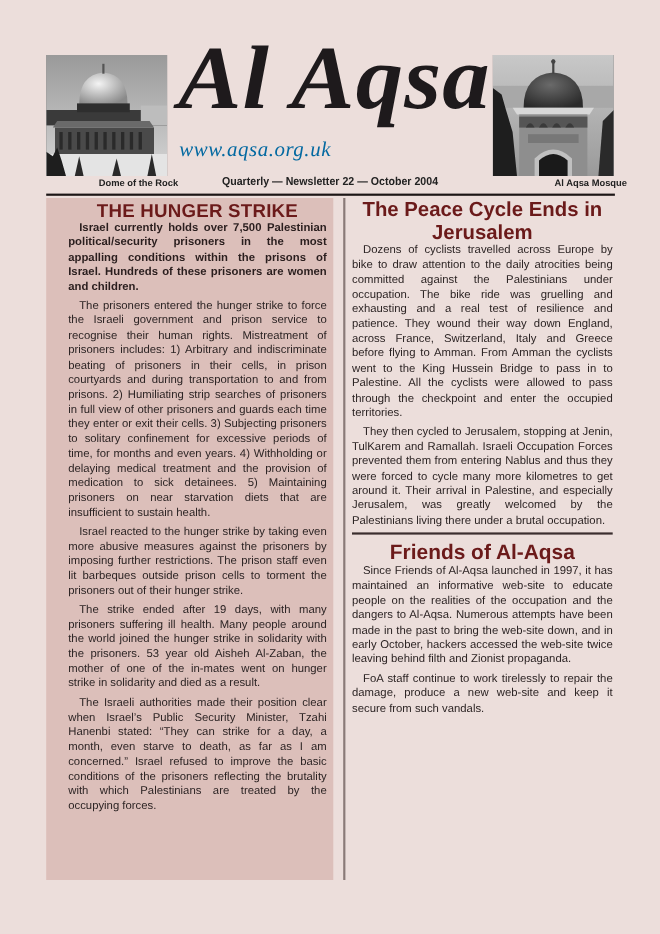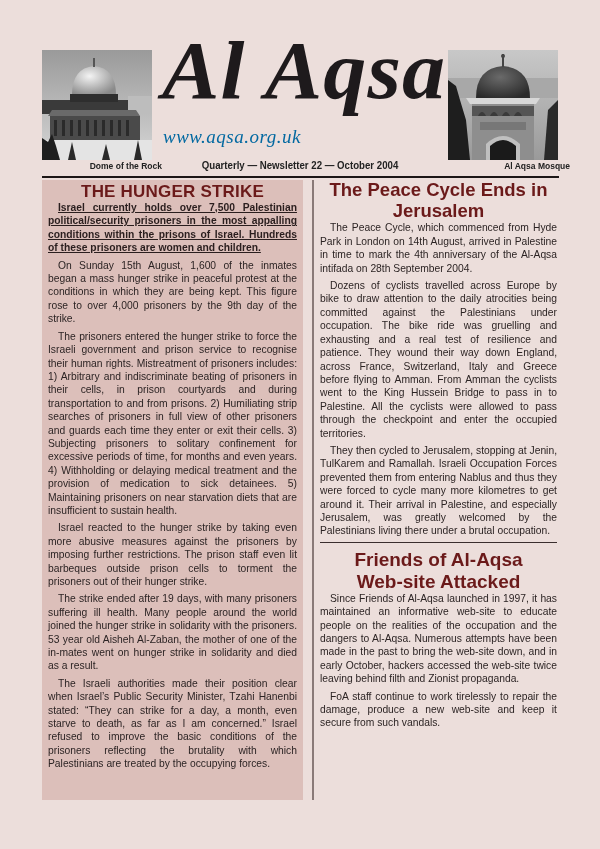--- a/index.html
+++ b/index.html
@@ -67,21 +67,21 @@
     background: #1c1616;
   }
 
   
   .left-box {
     position: absolute;
     left: 42px; top: 180px;
     width: 261px; height: 620px;
     background: #dcbfba;
     box-sizing: border-box;
-    padding: 2px 6px 0 6px;
+    padding: 2px 6px 0 20px;
   }
   .col-divider {
     position: absolute;
     left: 312px; top: 180px;
     width: 2px; height: 620px;
     background: #8a7a78;
   }
   .right-col {
     position: absolute;
     left: 320px; top: 180px;
@@ -100,21 +100,21 @@
   .right-col h1.section-title.second { font-size: 19px; }
 
   p.body {
     margin: 0 0 4px 0;
     font-size: 10.3px;
     line-height: 13.4px;
     text-align: justify;
     text-indent: 10px;
     color: #2c2424;
   }
-  p.lead { font-weight: bold; color: #2a1e1e; text-decoration: underline; }
+  p.lead { font-weight: bold; color: #2a1e1e; }
   .right-rule {
     height: 1.5px;
     background: #3a2e2e;
     margin: 4px 0 6px 0;
   }
 </style>
 </head>
 <body>
 
 <div class="photo" id="photo-left">
@@ -195,38 +195,35 @@
     <path d="M96 110 L100 60 L110 50 L110 110 Z" fill="#2a2a2a"></path>
   </svg>
 </div>
 <div class="caption" id="caption-right">Al Aqsa Mosque</div>
 
 <div class="header-rule"></div>
 
 <div class="left-box">
   <h1 class="section-title">THE HUNGER STRIKE</h1>
   <p class="body lead">Israel currently holds over 7,500 Palestinian political/security prisoners in the most appalling conditions within the prisons of Israel. Hundreds of these prisoners are women and children.</p>
-  <p class="body">On Sunday 15th August, 1,600 of the inmates began a mass hunger strike in peaceful protest at the conditions in which they are being kept. This figure rose to over 4,000 prisoners by the 9th day of the strike.</p>
   <p class="body">The prisoners entered the hunger strike to force the Israeli government and prison service to recognise their human rights. Mistreatment of prisoners includes: 1) Arbitrary and indiscriminate beating of prisoners in their cells, in prison courtyards and during transportation to and from prisons. 2) Humiliating strip searches of prisoners in full view of other prisoners and guards each time they enter or exit their cells. 3) Subjecting prisoners to solitary confinement for excessive periods of time, for months and even years. 4) Withholding or delaying medical treatment and the provision of medication to sick detainees. 5) Maintaining prisoners on near starvation diets that are insufficient to sustain health.</p>
   <p class="body">Israel reacted to the hunger strike by taking even more abusive measures against the prisoners by imposing further restrictions. The prison staff even lit barbeques outside prison cells to torment the prisoners out of their hunger strike.</p>
   <p class="body">The strike ended after 19 days, with many prisoners suffering ill health. Many people around the world joined the hunger strike in solidarity with the prisoners. 53 year old Aisheh Al-Zaban, the mother of one of the in-mates went on hunger strike in solidarity and died as a result.</p>
   <p class="body">The Israeli authorities made their position clear when Israel’s Public Security Minister, Tzahi Hanenbi stated: “They can strike for a day, a month, even starve to death, as far as I am concerned.” Israel refused to improve the basic conditions of the prisoners reflecting the brutality with which Palestinians are treated by the occupying forces.</p>
 </div>
 
 <div class="col-divider"></div>
 
 <div class="right-col">
   <div>
     <h1 class="section-title">The Peace Cycle Ends in Jerusalem</h1>
-    <p class="body">The Peace Cycle, which commenced from Hyde Park in London on 14th August, arrived in Palestine in time to mark the 4th anniversary of the Al-Aqsa intifada on 28th September 2004.</p>
     <p class="body">Dozens of cyclists travelled across Europe by bike to draw attention to the daily atrocities being committed against the Palestinians under occupation. The bike ride was gruelling and exhausting and a real test of resilience and patience. They wound their way down England, across France, Switzerland, Italy and Greece before flying to Amman. From Amman the cyclists went to the King Hussein Bridge to pass in to Palestine. All the cyclists were allowed to pass through the checkpoint and enter the occupied territories.</p>
     <p class="body">They then cycled to Jerusalem, stopping at Jenin, TulKarem and Ramallah. Israeli Occupation Forces prevented them from entering Nablus and thus they were forced to cycle many more kilometres to get around it. Their arrival in Palestine, and especially Jerusalem, was greatly welcomed by the Palestinians living there under a brutal occupation.</p>
   </div>
   <div class="right-rule"></div>
   <div>
     <h1 class="section-title second">
       <span>Friends of Al-Aqsa</span><br>
-      <span>Web-site Attacked</span>
     </h1>
     <p class="body">Since Friends of Al-Aqsa launched in 1997, it has maintained an informative web-site to educate people on the realities of the occupation and the dangers to Al-Aqsa. Numerous attempts have been made in the past to bring the web-site down, and in early October, hackers accessed the web-site twice leaving behind filth and Zionist propaganda.</p>
     <p class="body">FoA staff continue to work tirelessly to repair the damage, produce a new web-site and keep it secure from such vandals.</p>
   </div>
 </div>
 
 </body></html>

